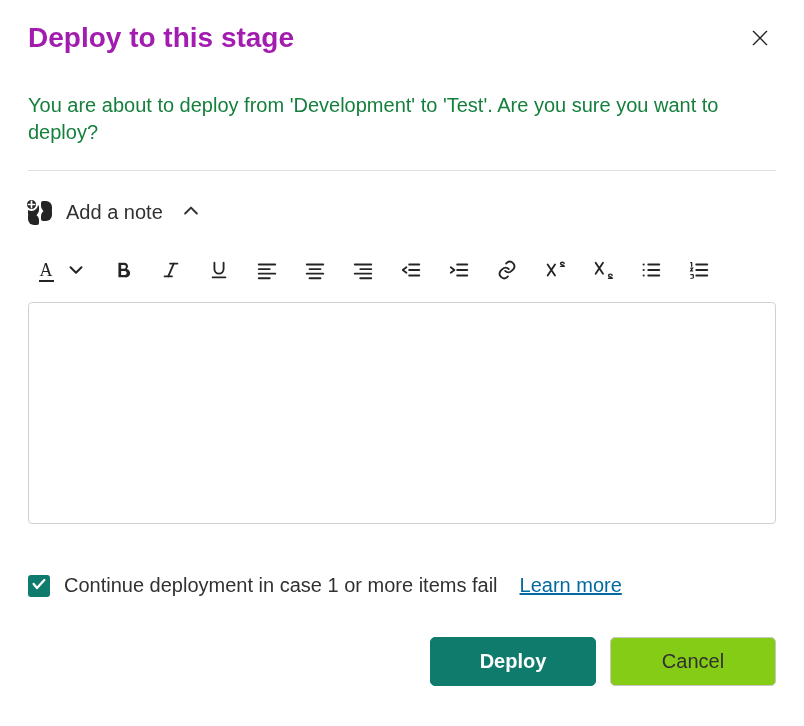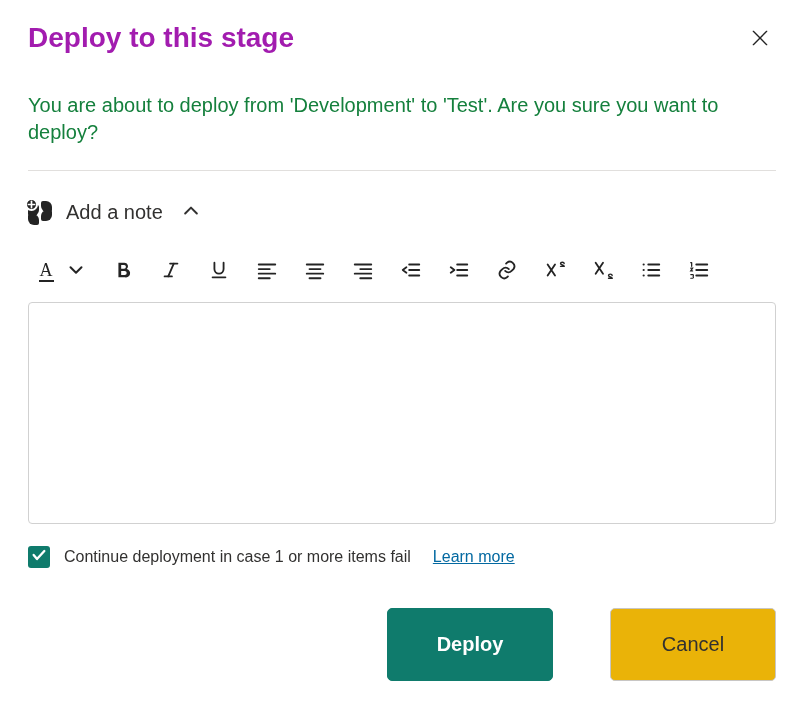--- a/index.html
+++ b/index.html
@@ -107,22 +107,22 @@
     resize: none;
     font-family: inherit;
     font-size: 16px;
     padding: 10px 12px;
     outline: none;
   }
   .checkbox-row {
     display: flex;
     align-items: center;
     gap: 14px;
-    margin-top: 18px;
-    font-size: 16px;
+    margin-top: 46px;
+    font-size: 20px;
   }
   .checkbox {
     width: 22px; height: 22px;
     background: #0f7b6c;
     border-radius: 3px;
     display: flex; align-items: center; justify-content: center;
     cursor: pointer;
     flex-shrink: 0;
   }
   .checkbox svg { width: 16px; height: 16px; color: #fff; }
@@ -135,37 +135,36 @@
   .footer {
     display: flex;
     justify-content: flex-end;
     gap: 14px;
     margin-top: 40px;
   }
   .btn {
     font-size: 20px;
     font-family: inherit;
     font-weight: 600;
-    padding: 24px 0;
+    padding: 12px 0;
     border-radius: 5px;
     cursor: pointer;
     min-width: 166px;
     text-align: center;
   }
   .btn-primary {
     background: #0f7b6c;
     color: #fff;
     border: 1px solid #0f7b6c;
   }
   .btn-secondary {
-    background: #eab308;
+    background: #84cc16;
     color: #323130;
     border: 1px solid #c8c6c4;
     font-weight: 400;
-    margin-left: 43px;
   }
 </style>
 </head>
 <body>
 
 
 
 <div class="header">
   <h1 class="title">Deploy to this stage</h1>
   <button class="close-btn" aria-label="Close">

